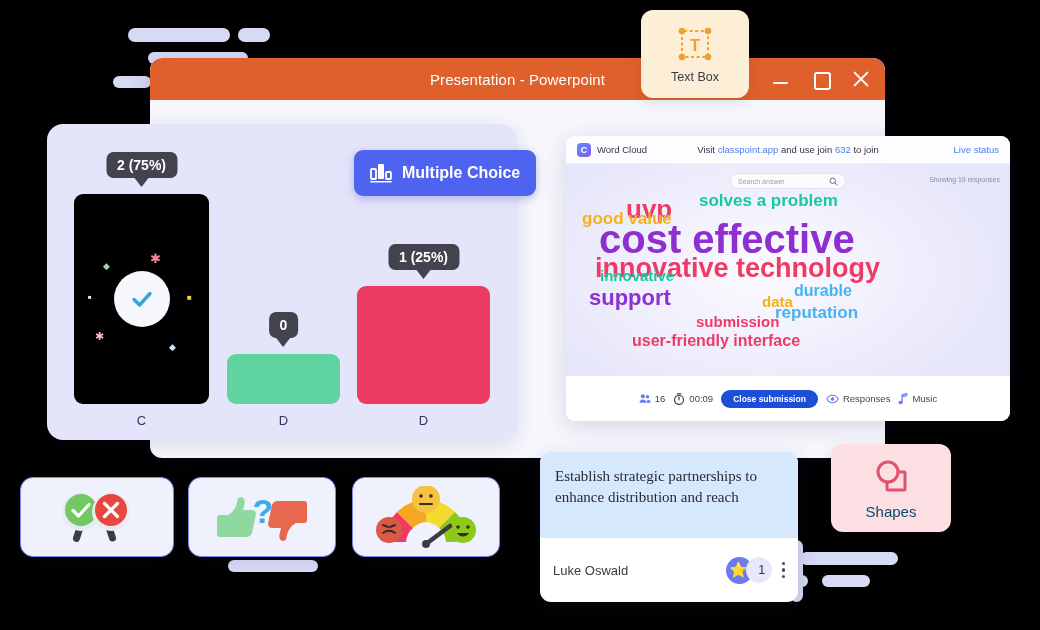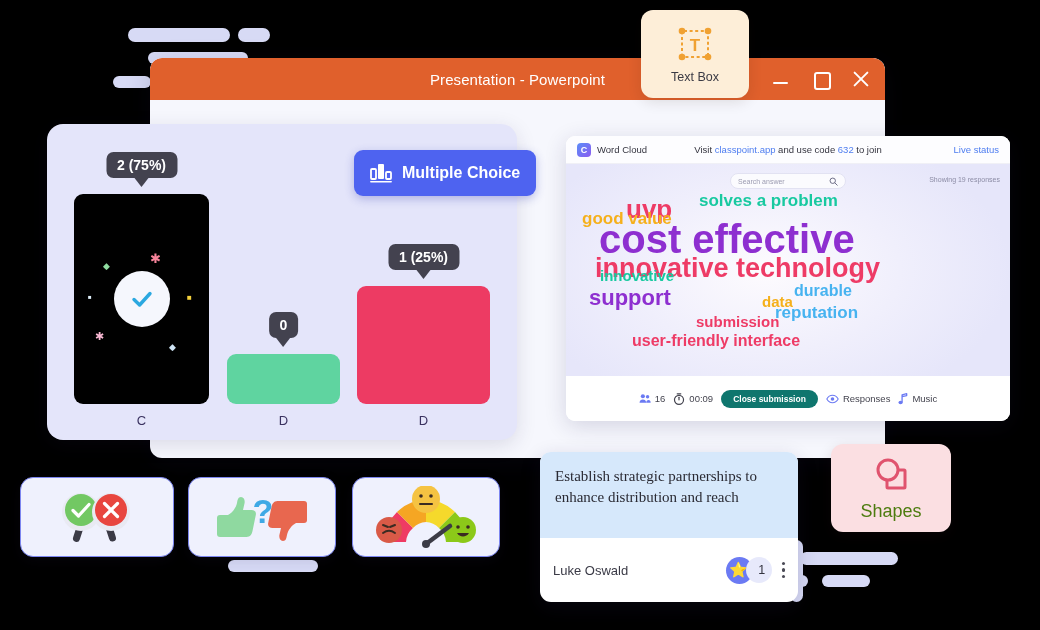--- a/index.html
+++ b/index.html
@@ -108,41 +108,41 @@
     display:flex;align-items:center;padding:0 7px;font-size:7px;color:#9b9bb0;
   }
   .wc-showing{position:absolute;right:10px;top:12px;font-size:7px;color:#8c8ca5;}
   .cloud{position:absolute;inset:22px 6px 4px 6px;}
   .w{position:absolute;font-weight:bold;white-space:nowrap;line-height:1;}
   .wc-foot{
     height:45px;display:flex;align-items:center;justify-content:center;gap:8px;
     background:#fff;font-size:9.5px;color:#44444f;
   }
   .close-sub{
-    background:#0f766e;color:#fff;border-radius:11px;padding:4px 12px;
+    background:#1d4ed8;color:#fff;border-radius:11px;padding:4px 12px;
     font-size:8.5px;font-weight:bold;cursor:pointer;
   }
   .foot-item{display:flex;align-items:center;gap:4px;}
 
   
   .feat-card{
     position:absolute;height:78px;background:#eff1fd;
     border:1.6px solid #7c86f0;border-radius:13px;
     display:flex;align-items:center;justify-content:center;
     box-shadow:0 4px 14px rgba(40,30,80,.12);
   }
 
   
   .shapes-card{
     position:absolute;left:831px;top:444px;width:120px;height:88px;
     background:#fbdfe2;border-radius:12px;
     box-shadow:0 4px 14px rgba(60,20,30,.13);
     display:flex;flex-direction:column;align-items:center;justify-content:center;gap:8px;
   }
-  .shapes-label{font-size:18px;color:#4d7c0f;}
+  .shapes-label{font-size:15px;color:#0c4a6e;}
 
   
   .resp-card{
     position:absolute;left:540px;top:452px;width:258px;height:150px;
     border-radius:11px;overflow:hidden;background:#fff;
     box-shadow:0 6px 20px rgba(40,30,80,.18);
   }
   .resp-body{background:#d6e8fb;padding:14px 15px;height:86px;box-sizing:border-box;}
   .resp-text{font-size:15px;color:#2a2a33;line-height:1.42;font-family:Liberation Serif, serif;}
   .resp-foot{display:flex;align-items:center;padding:0 13px;height:64px;}
@@ -249,21 +249,21 @@
       <div class="bar-cat">D</div>
     </div>
   </div>
 
   <div class="wc-panel">
 
     <div class="wc-head">
       <div class="cp-logo">C</div>
       <span>Word Cloud</span>
       <div class="wc-visit">
-        <span>Visit </span><span class="lnk">classpoint.app</span><span> and use code </span><span class="lnk">632</span><span> to join</span>
+        <span>Visit </span><span class="lnk">classpoint.app</span><span> and use join </span><span class="lnk">632</span><span> to join</span>
       </div>
       <span class="wc-live">Live status</span>
     </div>
 
     <div class="wc-body">
       <div class="wc-search">
         <span>Search answer</span>
         <svg width="9" height="9" viewBox="0 0 12 12" style="margin-left:auto">
           <circle cx="5" cy="5" r="3.6" fill="none" stroke="#6b6b85" stroke-width="1.3"></circle>
           <line x1="7.8" y1="7.8" x2="11" y2="11" stroke="#6b6b85" stroke-width="1.3" stroke-linecap="round"></line>

